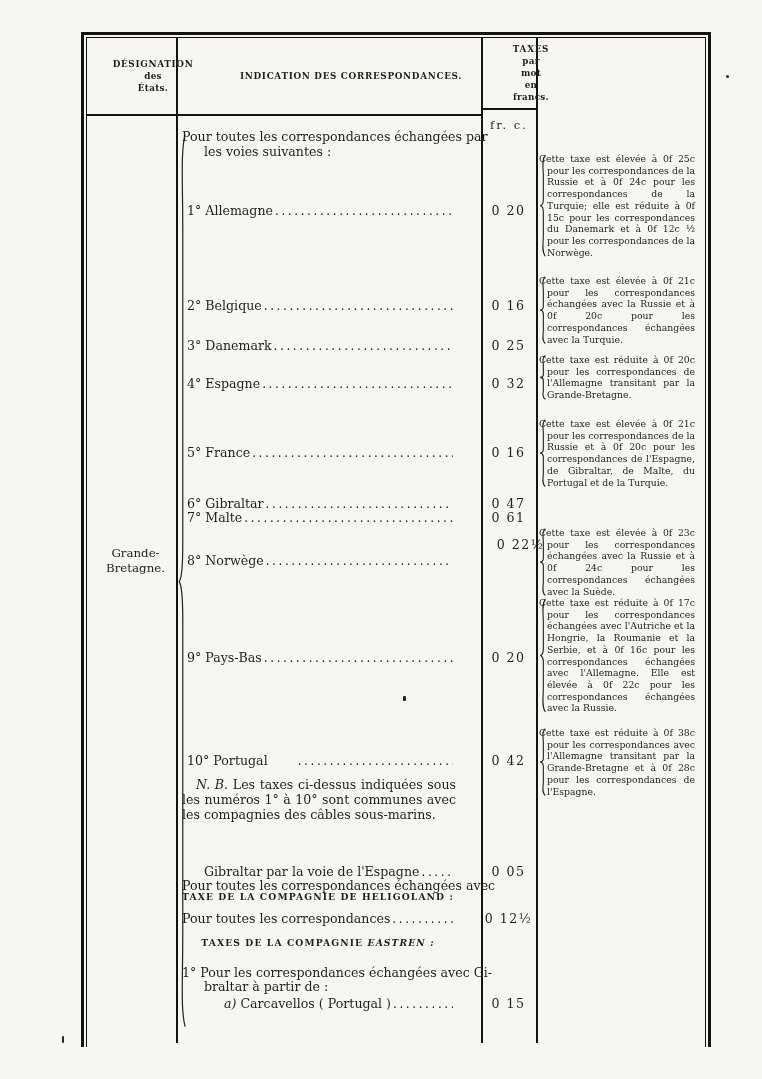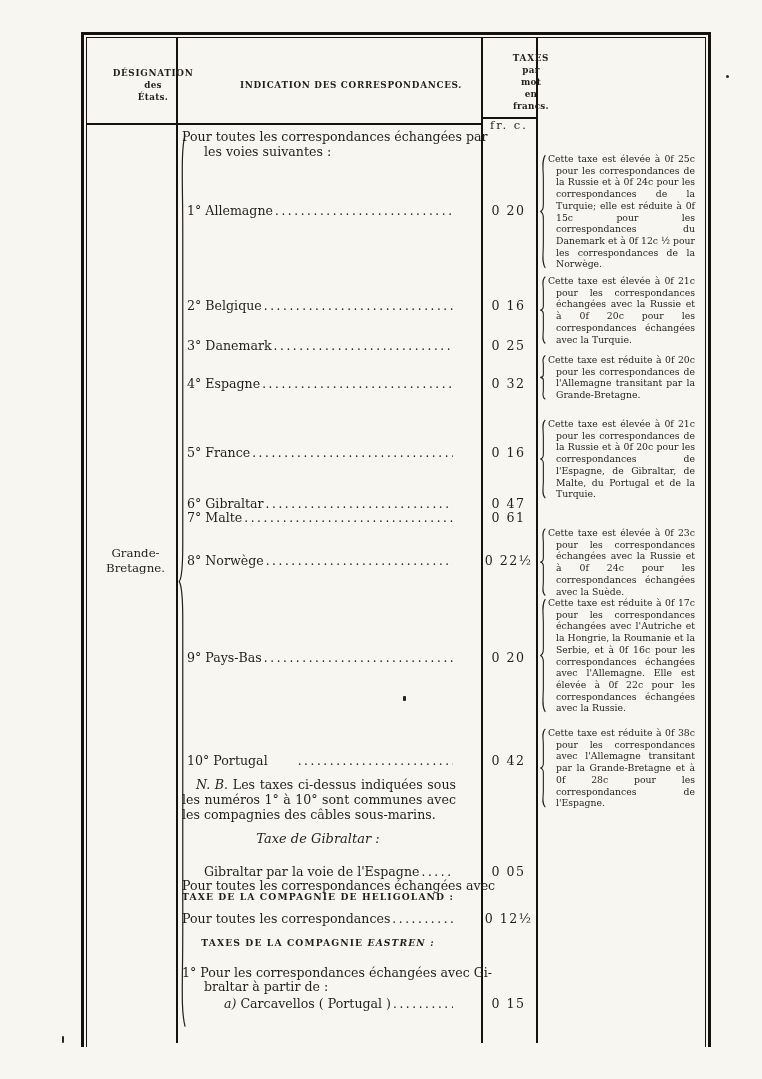--- a/index.html
+++ b/index.html
@@ -15,21 +15,21 @@
     border:3px solid #16130e; border-bottom:none;
   }
   .tableInner{
     position:absolute; left:2px; right:2px; top:2px; bottom:0;
     border:1px solid #16130e; border-bottom:none; overflow:hidden;
   }
   .vline{position:absolute; top:0; bottom:4px; width:2px; background:#16130e;}
   .v1{left:89px;} .v2{left:394px;} .v3{left:449px;}
 
   .hcell{
-    position:absolute; top:9px; height:78px; box-sizing:border-box;
+    position:absolute; top:0; height:78px; box-sizing:border-box;
     border-bottom:2px solid #16130e;
     display:flex; flex-direction:column; align-items:center; justify-content:center;
     text-align:center; font-weight:bold; font-size:8.8px; line-height:12px; letter-spacing:0.7px;padding-left:43px;
   }
   .h1{left:0; width:89px;}
   .h2{left:91px; width:303px;}
   .h3{left:396px; width:53px; height:72px;}
   .h4{left:451px; width:158px;}
   .hsoft{font-weight:bold; letter-spacing:0.3px;}
 
@@ -52,21 +52,21 @@
         text-align:justify;}
   .nb{ text-indent:14px; }
   .c2head{position:absolute; left:95px; width:272px; text-align:center;}
   .ital{font-style:italic;}
   .smallcaps{font-size:9.2px; font-weight:bold; letter-spacing:1.1px;}
 
   .bigbrace{position:absolute; left:90px; top:91px; width:9px; height:903px;}
   .bigbrace svg{width:100%; height:100%;}
 
   .note{position:absolute; left:452px; width:156px; box-sizing:border-box;
-        padding-left:17px; font-size:9.3px; line-height:11.7px; text-align:justify;
+        padding-left:8px; font-size:9.3px; line-height:11.7px; text-align:justify;
         text-indent:-8px;}
   .nbrace{position:absolute; left:0px; top:1px; bottom:1px; width:7px; text-indent:0;}
   .nbrace svg{width:100%; height:100%; display:block;}
 
   .speck{position:absolute; background:#2a261f; border-radius:50%;}
 </style>
 </head>
 <body>
 
 <div class="page">
@@ -143,40 +143,39 @@
       <div class="row" style="left:100px; top:472px; width:266px;">
         <span>7° Malte</span>
           <span class="dots"></span>
       </div>
       <div class="rate" style="top:472px;">0 61</div>
 
       <div class="row" style="left:100px; top:515px; width:266px;">
         <span>8° Norwège</span>
           <span class="dots"></span>
       </div>
-      <div class="rate" style="top:515px;">0 22½</div>
+      <div class="rate" style="top:499px;margin-left:12px;">0 22½</div>
 
       <div class="row" style="left:100px; top:612px; width:266px;">
         <span>9° Pays-Bas</span>
           <span class="dots"></span>
       </div>
       <div class="rate" style="top:612px;">0 20</div>
 
       <div class="row" style="left:100px; top:715px; width:266px;gap:28px;">
         <span>10° Portugal</span>
           <span class="dots"></span>
       </div>
       <div class="rate" style="top:715px;">0 42</div>
 
       <div class="para nb" style="top:740px;">
         <span class="ital">N. B.</span>
         <span>Les taxes ci-dessus indiquées sous les numéros 1° à 10° sont communes avec les compagnies des câbles sous-marins.</span>
       </div>
 
-      <div class="c2head ital" style="top:793px; font-size:13px;">Taxe de Gibraltar :</div>
       <div class="line" style="left:95px; top:812px;margin-top:28px;">Pour toutes les correspondances échangées avec</div>
       <div class="row" style="left:117px; top:826px; width:249px;">
         <span>Gibraltar par la voie de l'Espagne</span>
           <span class="dots"></span>
       </div>
       <div class="rate" style="top:826px;">0 05</div>
 
       <div class="c2head smallcaps" style="top:853px;">TAXE DE LA COMPAGNIE DE HELIGOLAND :</div>
       <div class="row" style="left:95px; top:873px; width:271px;">
         <span>Pour toutes les correspondances</span>

